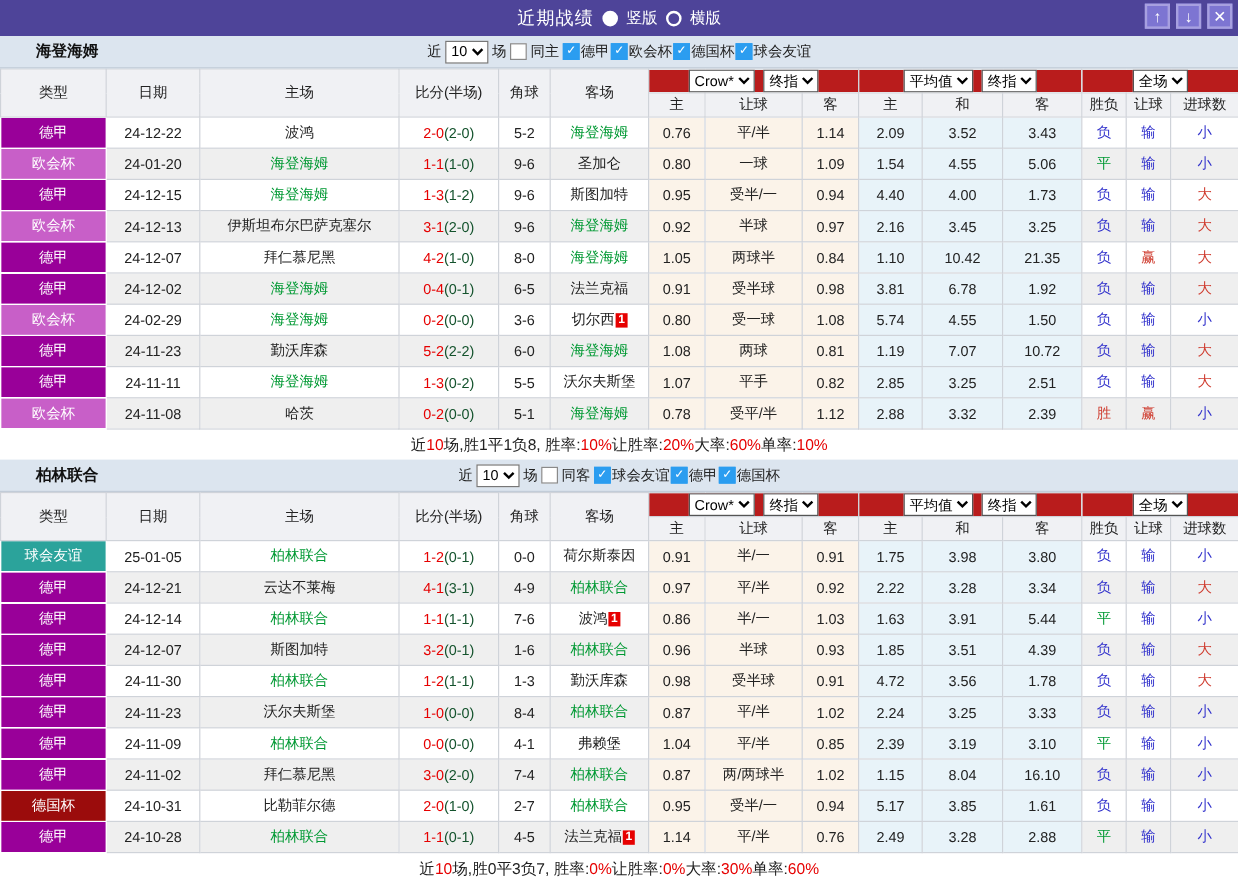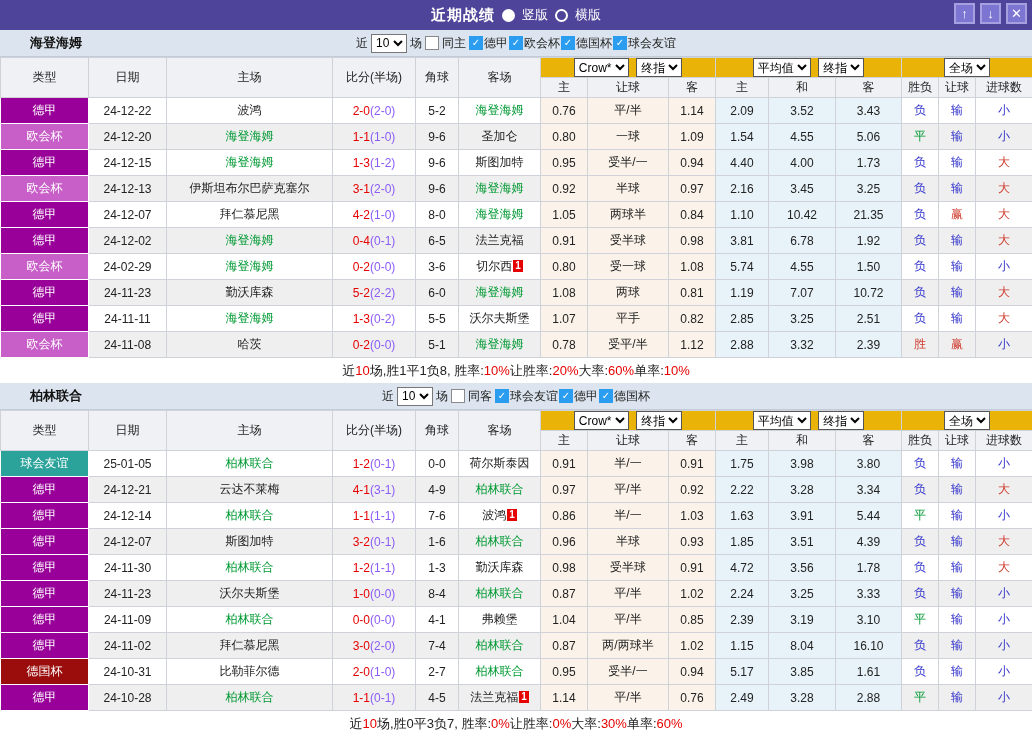--- a/index.html
+++ b/index.html
@@ -1,45 +1,45 @@
 <!DOCTYPE html>
 <html><head>
 <meta charset="utf-8">
 <style>
   html,body{margin:0;padding:0;background:#fff;}
   .app{width:1032px;height:732px;font-family:"Liberation Sans","DejaVu Sans",sans-serif;font-size:12px;color:#222;background:#fff;overflow:hidden;}
   
   .titlebar{height:30px;background:#4e4499;position:relative;display:flex;align-items:center;}
   .title-center{position:absolute;left:0;right:0;top:0;bottom:0;display:flex;justify-content:center;align-items:center;gap:7px;color:#fff;}
-  .title-text{font-weight:bold;font-size:15px;letter-spacing:1px;}
+  .title-text{font-weight:normal;font-size:15px;letter-spacing:1px;}
   .radio{width:9px;height:9px;border:2px solid #fff;border-radius:50%;display:inline-block;cursor:pointer;}
   .radio.sel{background:#fff;}
   .radio-label{font-size:13px;}
   .win-btns{position:absolute;right:5px;top:3px;display:flex;gap:5px;}
   .wbtn{width:21px;height:21px;background:#7d75d2;border:2px solid #a7a0e0;color:#fff;display:flex;align-items:center;justify-content:center;font-weight:bold;font-size:13px;cursor:pointer;box-sizing:border-box;line-height:1;}
   
   .filter-row{height:26px;background:#dce5ef;position:relative;display:flex;align-items:center;border-bottom:1px solid #c2ccd8;}
   .team-name{position:absolute;left:30px;font-weight:bold;font-size:13px;color:#111;}
   .filter-controls{margin:0 auto;display:flex;align-items:center;gap:3px;}
   .cb{width:12px;height:12px;display:inline-block;border:1px solid #8a8a8a;background:#fff;box-sizing:content-box;text-align:center;line-height:12px;cursor:pointer;}
   .cb.checked{background:#2b9df0;border-color:#2b9df0;color:#fff;font-size:10px;font-weight:bold;}
   .filter-controls select{height:19px;font-size:12px;border:1px solid #777;background:#fff;}
   
   table{border-collapse:collapse;table-layout:fixed;width:1032px;}
   th,td{border:1px solid #cfd3d9;text-align:center;padding:0;font-weight:normal;overflow:hidden;white-space:nowrap;}
   thead th{background:#f0f1f4;height:19px;font-size:12px;color:#222;}
-  thead th.grp{background:#eab308;}
+  thead th.grp{background:#b91c1c;}
   .hdr-select{height:19px;font-size:12px;border:1px solid #555;background:#fff;margin:0 2px;}
   tbody td{height:25px;font-size:12px;background:#fff;}
   tr.alt td{background:#efefef;}
   td.type{color:#fff;border-color:#fff;}
   td.cream{background:#fbf3e9 !important;}
   td.lblue{background:#e8f3f9 !important;margin-left:28px;}
   .ft{color:#e60000;}
-  .ht{color:#8b5cf6;text-align:right;}
+  .ht{color:#14532d;text-align:right;}
   .team-self{color:#009933;}
   .rc{display:inline-block;background:#e60000;color:#fff;font-size:10px;line-height:12px;padding:0 2px;margin-left:1px;font-weight:bold;vertical-align:1px;}
   
   .summary{height:25px;display:flex;align-items:center;justify-content:center;font-size:13px;color:#222;}
   .summary .red{color:#e60000;}
 </style>
 </head>
 <body>
 
 <div class="app">
@@ -142,21 +142,21 @@
               <td class="cream">1.14</td>
               <td class="lblue">2.09</td>
               <td class="lblue">3.52</td>
               <td class="lblue">3.43</td>
               <td style="color: rgb(51, 51, 204);">负</td>
               <td style="color: rgb(51, 51, 204);">输</td>
               <td style="color: rgb(51, 51, 204);">小</td>
             </tr>
             <tr class="alt">
               <td class="type" style="background: rgb(200, 95, 200);">欧会杯</td>
-              <td>24-12-20</td>
+              <td>24-01-20</td>
               <td><span class="team-self">海登海姆</span></td>
               <td><span class="ft">1-1</span><span class="ht">(1-0)</span></td>
               <td>9-6</td>
               <td><span>圣加仑</span></td>
               <td class="cream">0.80</td>
               <td class="cream">一球</td>
               <td class="cream">1.09</td>
               <td class="lblue">1.54</td>
               <td class="lblue">4.55</td>
               <td class="lblue">5.06</td>

